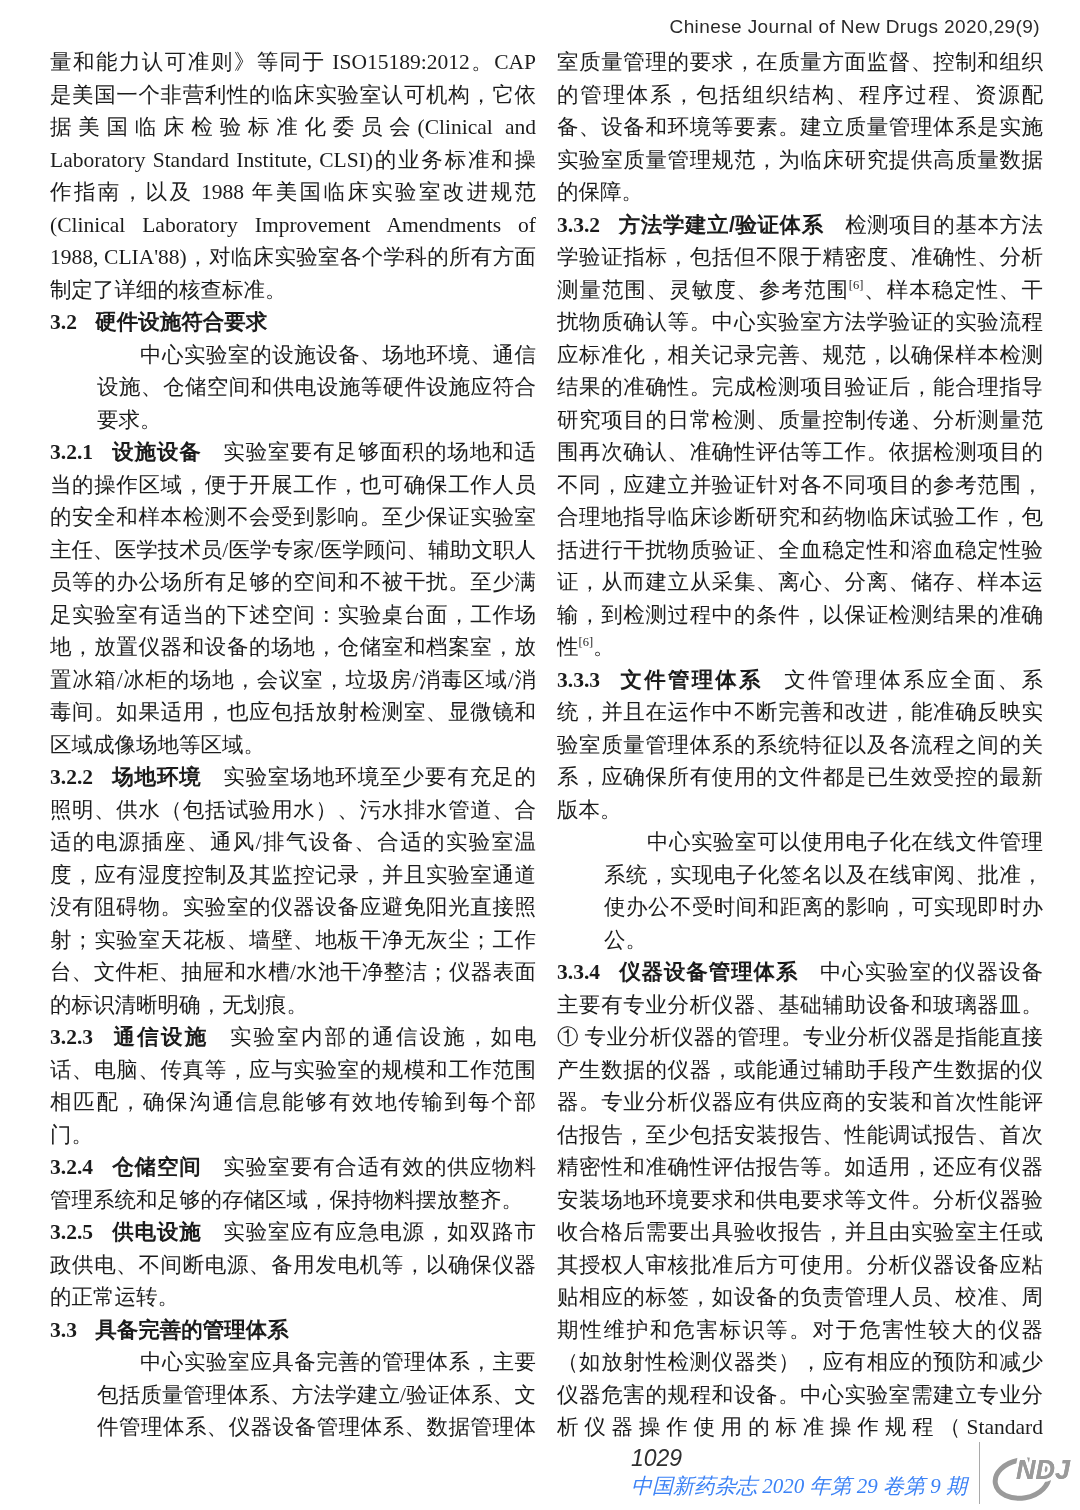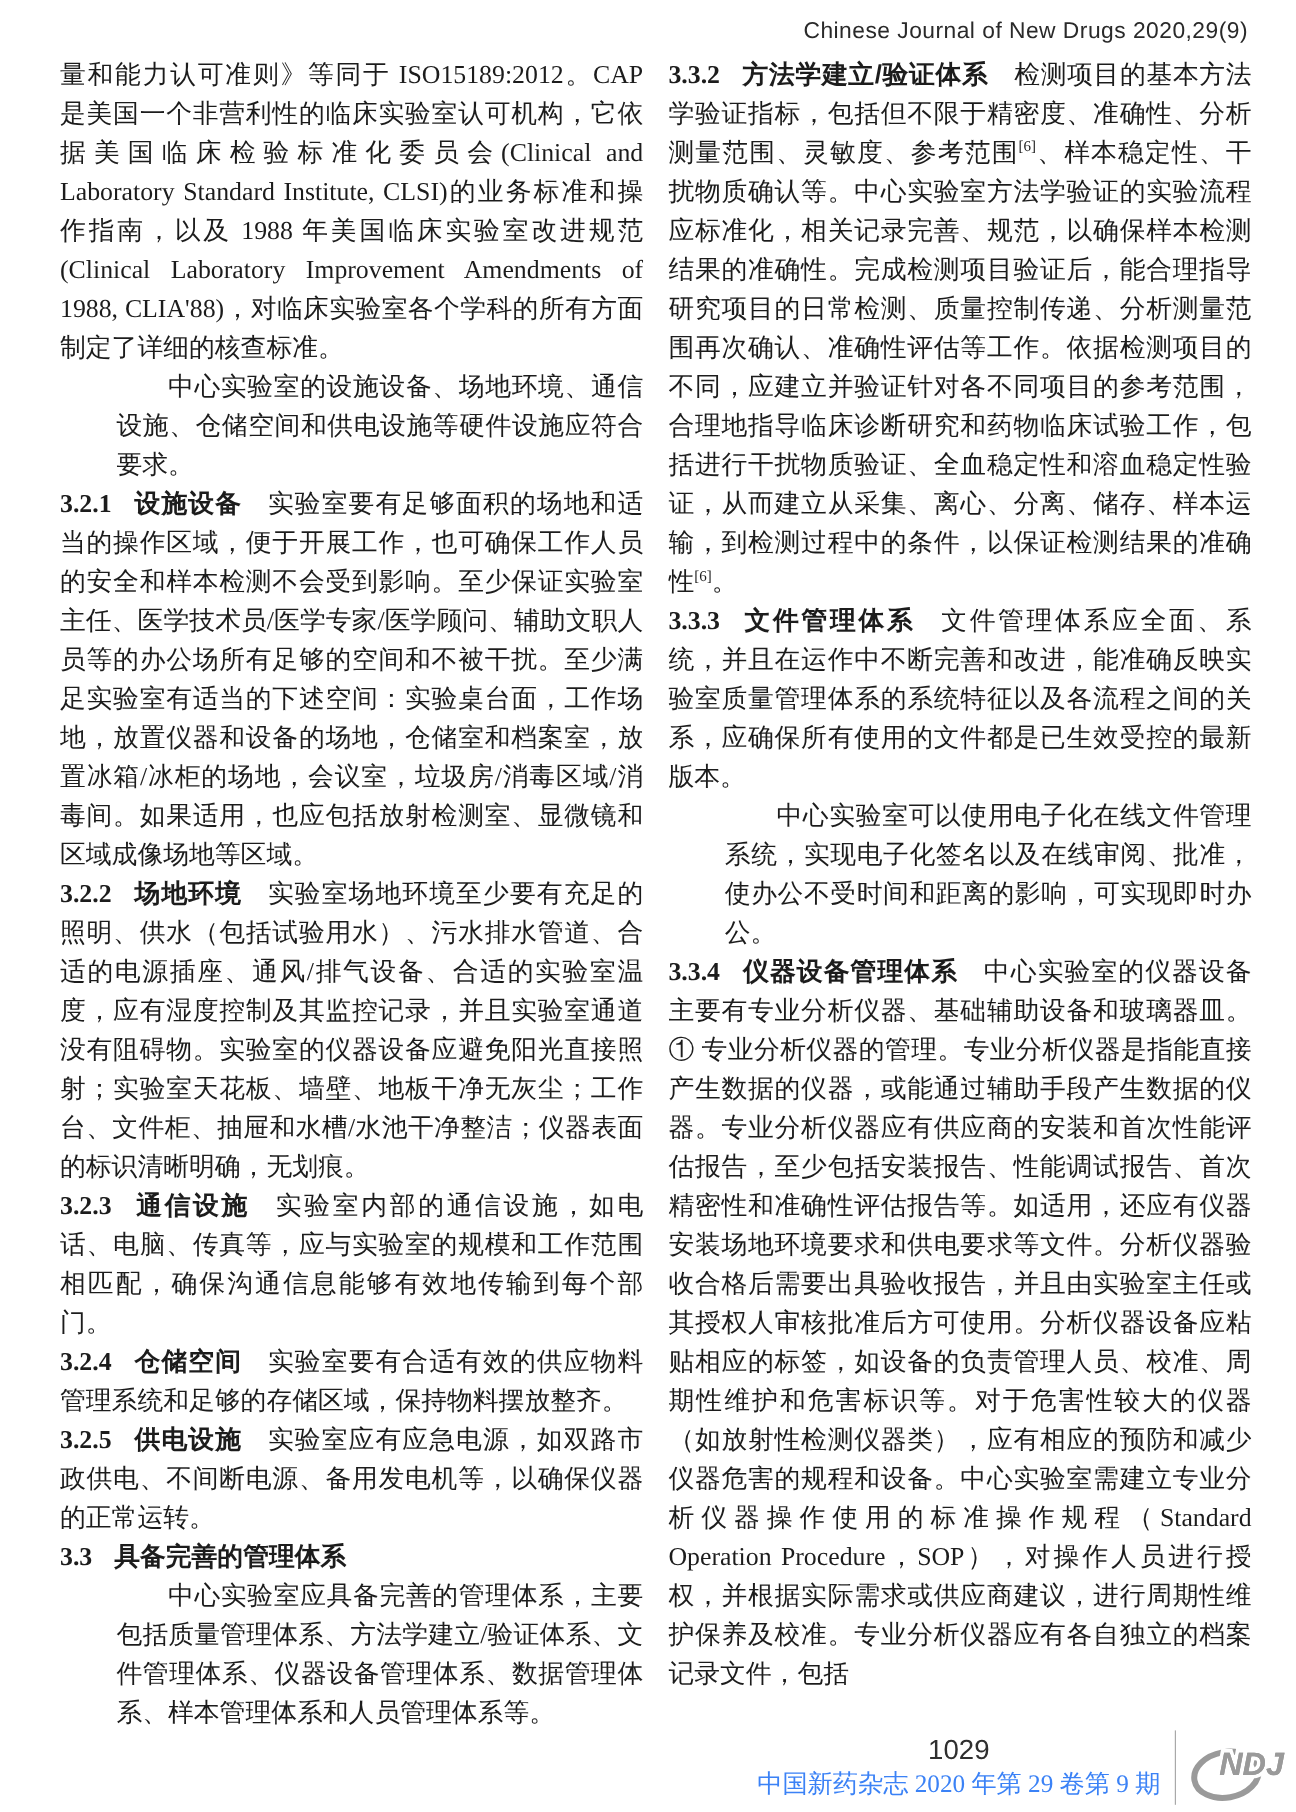--- a/index.html
+++ b/index.html
@@ -45,21 +45,21 @@
   .sec{font-weight:bold;}
   sup.cite{
     font-size:12.5px;
     line-height:0;
     vertical-align:super;
   }
   .footer{
     position:absolute;right:4px;bottom:6px;
     display:flex;align-items:center;gap:12px;
   }
-  .footer-text{text-align:center;}
+  .footer-text{text-align:left;font-style:italic;}
   .page-number{
     font-family:"Liberation Sans","DejaVu Sans",sans-serif;
     font-size:23px;color:#2f2f2f;line-height:26px;
   }
   .footer-journal{
     font-size:21px;color:#3b82f6;line-height:30px;
   }
   .footer-divider{
     width:1px;height:62px;background:#a9a9a9;
   }
@@ -68,31 +68,33 @@
 </head>
 <body>
 
 <div class="page">
 
   <div class="running-head">Chinese Journal of New Drugs 2020,29(9)</div>
 
   <div class="columns">
     <div class="col">
         <p class="">量和能力认可准则》等同于 ISO15189:2012。CAP 是美国一个非营利性的临床实验室认可机构，它依据美国临床检验标准化委员会(Clinical and Laboratory Standard Institute, CLSI)的业务标准和操作指南，以及 1988 年美国临床实验室改进规范(Clinical Laboratory Improvement Amendments of 1988, CLIA'88)，对临床实验室各个学科的所有方面制定了详细的核查标准。</p>
+        <p class="sec"><span class="sec-num">3.2</span><span class="sec-title">硬件设施符合要求</span></p>
         <p class="indent">中心实验室的设施设备、场地环境、通信设施、仓储空间和供电设施等硬件设施应符合要求。</p>
         <p class=""><span class="run-num">3.2.1</span><span class="run-title">设施设备</span>实验室要有足够面积的场地和适当的操作区域，便于开展工作，也可确保工作人员的安全和样本检测不会受到影响。至少保证实验室主任、医学技术员/医学专家/医学顾问、辅助文职人员等的办公场所有足够的空间和不被干扰。至少满足实验室有适当的下述空间：实验桌台面，工作场地，放置仪器和设备的场地，仓储室和档案室，放置冰箱/冰柜的场地，会议室，垃圾房/消毒区域/消毒间。如果适用，也应包括放射检测室、显微镜和区域成像场地等区域。</p>
         <p class=""><span class="run-num">3.2.2</span><span class="run-title">场地环境</span>实验室场地环境至少要有充足的照明、供水（包括试验用水）、污水排水管道、合适的电源插座、通风/排气设备、合适的实验室温度，应有湿度控制及其监控记录，并且实验室通道没有阻碍物。实验室的仪器设备应避免阳光直接照射；实验室天花板、墙壁、地板干净无灰尘；工作台、文件柜、抽屉和水槽/水池干净整洁；仪器表面的标识清晰明确，无划痕。</p>
         <p class=""><span class="run-num">3.2.3</span><span class="run-title">通信设施</span>实验室内部的通信设施，如电话、电脑、传真等，应与实验室的规模和工作范围相匹配，确保沟通信息能够有效地传输到每个部门。</p>
         <p class=""><span class="run-num">3.2.4</span><span class="run-title">仓储空间</span>实验室要有合适有效的供应物料管理系统和足够的存储区域，保持物料摆放整齐。</p>
         <p class=""><span class="run-num">3.2.5</span><span class="run-title">供电设施</span>实验室应有应急电源，如双路市政供电、不间断电源、备用发电机等，以确保仪器的正常运转。</p>
         <p class="sec"><span class="sec-num">3.3</span><span class="sec-title">具备完善的管理体系</span></p>
         <p class="indent">中心实验室应具备完善的管理体系，主要包括质量管理体系、方法学建立/验证体系、文件管理体系、仪器设备管理体系、数据管理体系、样本管理体系和人员管理体系等。</p>
         <p class="">质量管理体系是依据实验</p>
       </div>
     <div class="col">
+        <p class="">室质量管理的要求，在质量方面监督、控制和组织的管理体系，包括组织结构、程序过程、资源配备、设备和环境等要素。建立质量管理体系是实施实验室质量管理规范，为临床研究提供高质量数据的保障。</p>
         <p class=""><span class="run-num">3.3.2</span><span class="run-title">方法学建立/验证体系</span>检测项目的基本方法学验证指标，包括但不限于精密度、准确性、分析测量范围、灵敏度、参考范围<sup class="cite">[6]</sup>、样本稳定性、干扰物质确认等。中心实验室方法学验证的实验流程应标准化，相关记录完善、规范，以确保样本检测结果的准确性。完成检测项目验证后，能合理指导研究项目的日常检测、质量控制传递、分析测量范围再次确认、准确性评估等工作。依据检测项目的不同，应建立并验证针对各不同项目的参考范围，合理地指导临床诊断研究和药物临床试验工作，包括进行干扰物质验证、全血稳定性和溶血稳定性验证，从而建立从采集、离心、分离、储存、样本运输，到检测过程中的条件，以保证检测结果的准确性<sup class="cite">[6]</sup>。</p>
         <p class=""><span class="run-num">3.3.3</span><span class="run-title">文件管理体系</span>文件管理体系应全面、系统，并且在运作中不断完善和改进，能准确反映实验室质量管理体系的系统特征以及各流程之间的关系，应确保所有使用的文件都是已生效受控的最新版本。</p>
         <p class="indent">中心实验室可以使用电子化在线文件管理系统，实现电子化签名以及在线审阅、批准，使办公不受时间和距离的影响，可实现即时办公。</p>
         <p class=""><span class="run-num">3.3.4</span><span class="run-title">仪器设备管理体系</span>中心实验室的仪器设备主要有专业分析仪器、基础辅助设备和玻璃器皿。① 专业分析仪器的管理。专业分析仪器是指能直接产生数据的仪器，或能通过辅助手段产生数据的仪器。专业分析仪器应有供应商的安装和首次性能评估报告，至少包括安装报告、性能调试报告、首次精密性和准确性评估报告等。如适用，还应有仪器安装场地环境要求和供电要求等文件。分析仪器验收合格后需要出具验收报告，并且由实验室主任或其授权人审核批准后方可使用。分析仪器设备应粘贴相应的标签，如设备的负责管理人员、校准、周期性维护和危害标识等。对于危害性较大的仪器（如放射性检测仪器类），应有相应的预防和减少仪器危害的规程和设备。中心实验室需建立专业分析仪器操作使用的标准操作规程（Standard Operation Procedure，SOP），对操作人员进行授权，并根据实际需求或供应商建议，进行周期性维护保养及校准。专业分析仪器应有各自独立的档案记录文件，包括</p>
       </div>
   </div>
 
   <div class="footer">
     <div class="footer-text">
       <div class="page-number">1029</div>

